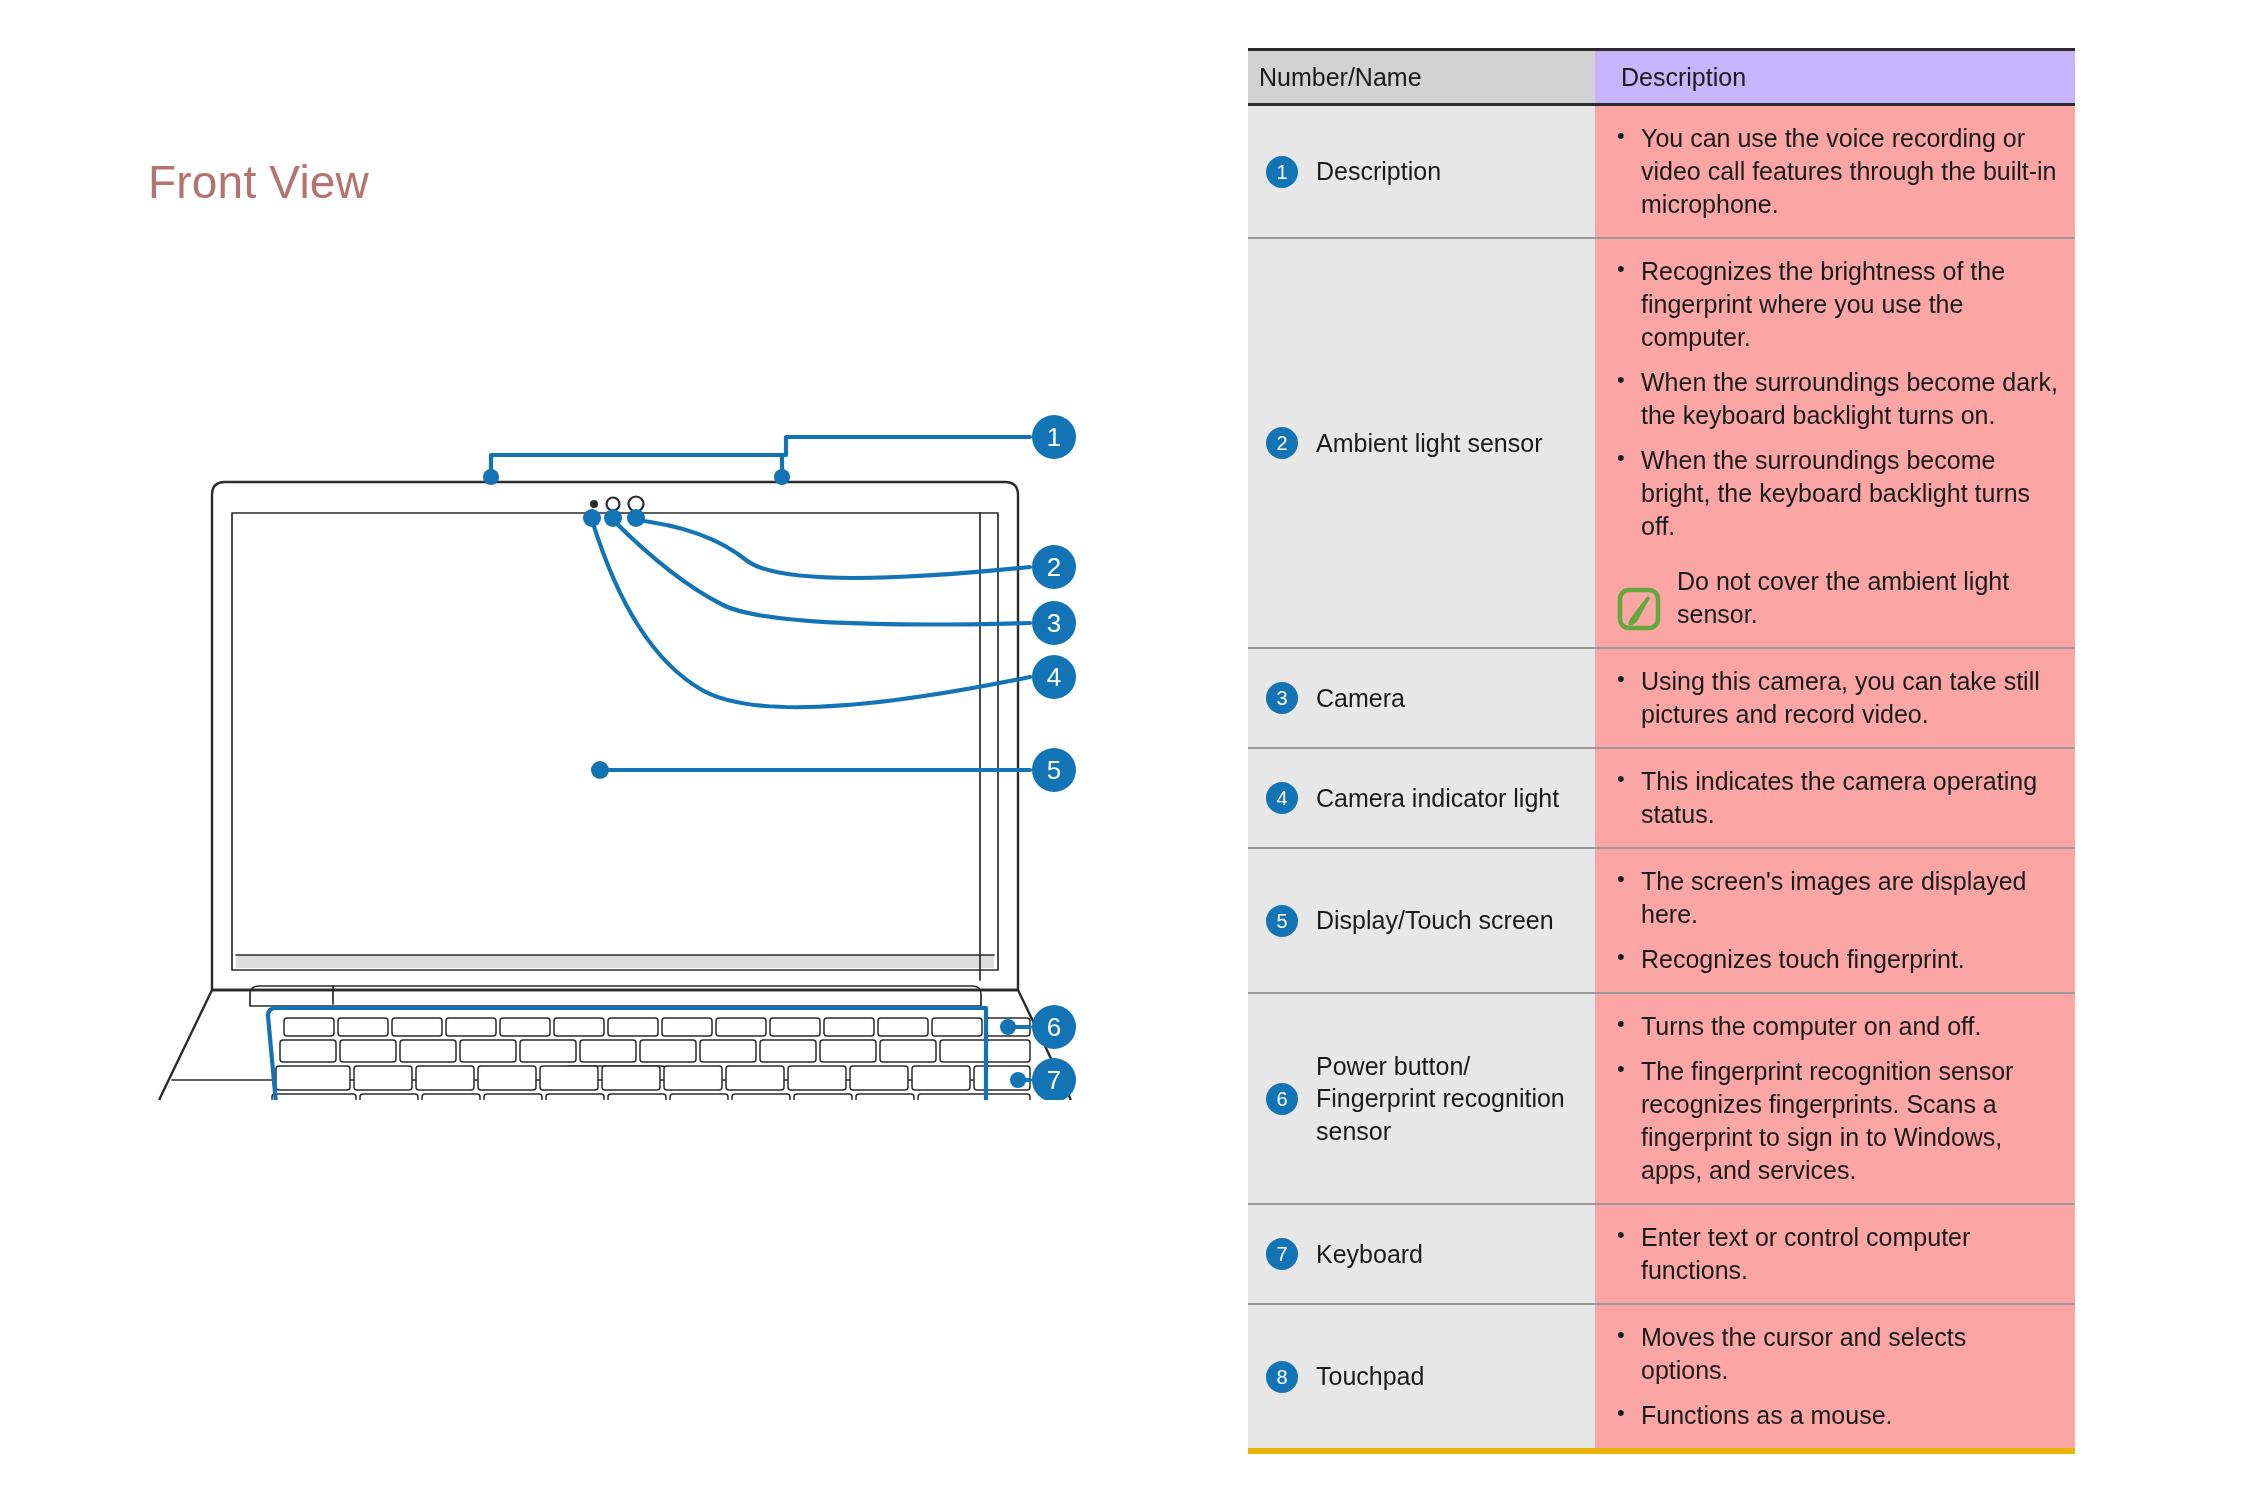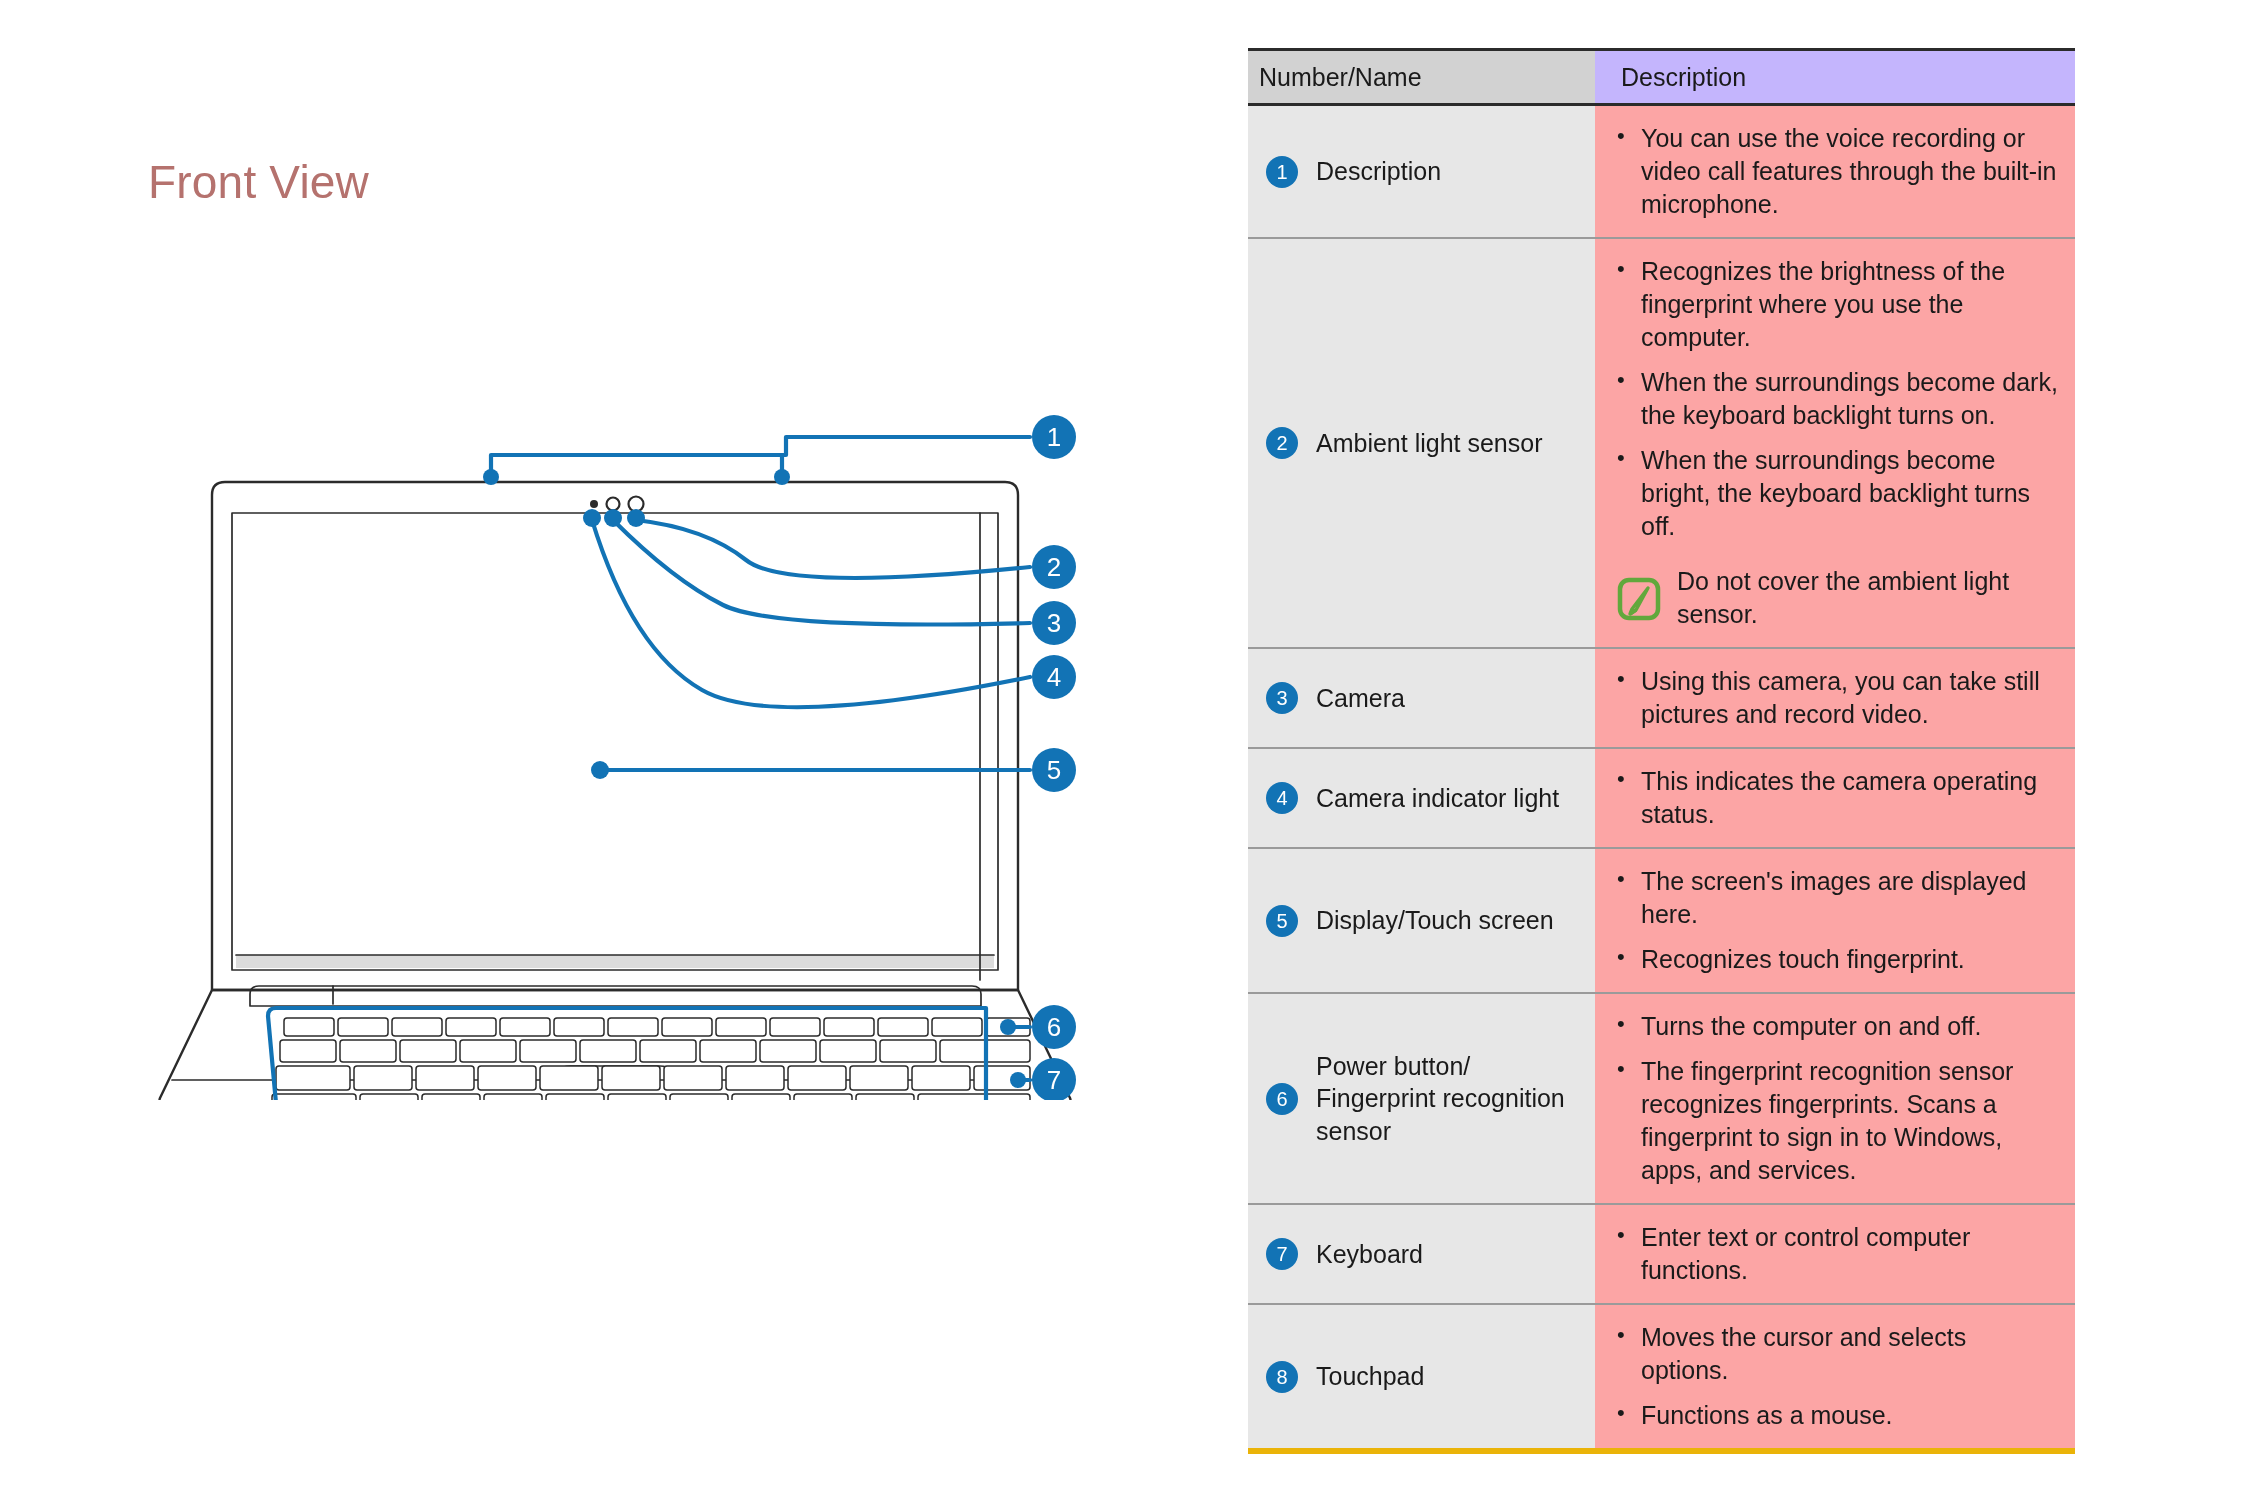--- a/index.html
+++ b/index.html
@@ -69,21 +69,21 @@
     position:relative;padding-left:26px;
     font-size:25px;line-height:1.32;color:#1a1a1a;
     margin-bottom:12px;
   }
   ul.bullets li:last-child{margin-bottom:0;}
   ul.bullets li:before{
     content:"\2022";position:absolute;left:2px;top:-1px;
     font-size:22px;color:#1a1a1a;
   }
   .note-box{
-    display:flex;align-items:center;gap:16px;
+    display:flex;align-items:flex-end;gap:16px;
     margin-top:22px;padding-left:2px;
   }
   .note-icon{flex:0 0 auto;width:44px;height:44px;margin-top:2px;}
   .note-text{font-size:25px;line-height:1.32;color:#1a1a1a;}
 </style>
 </head>
 <body>
 
 <div class="page">
 

